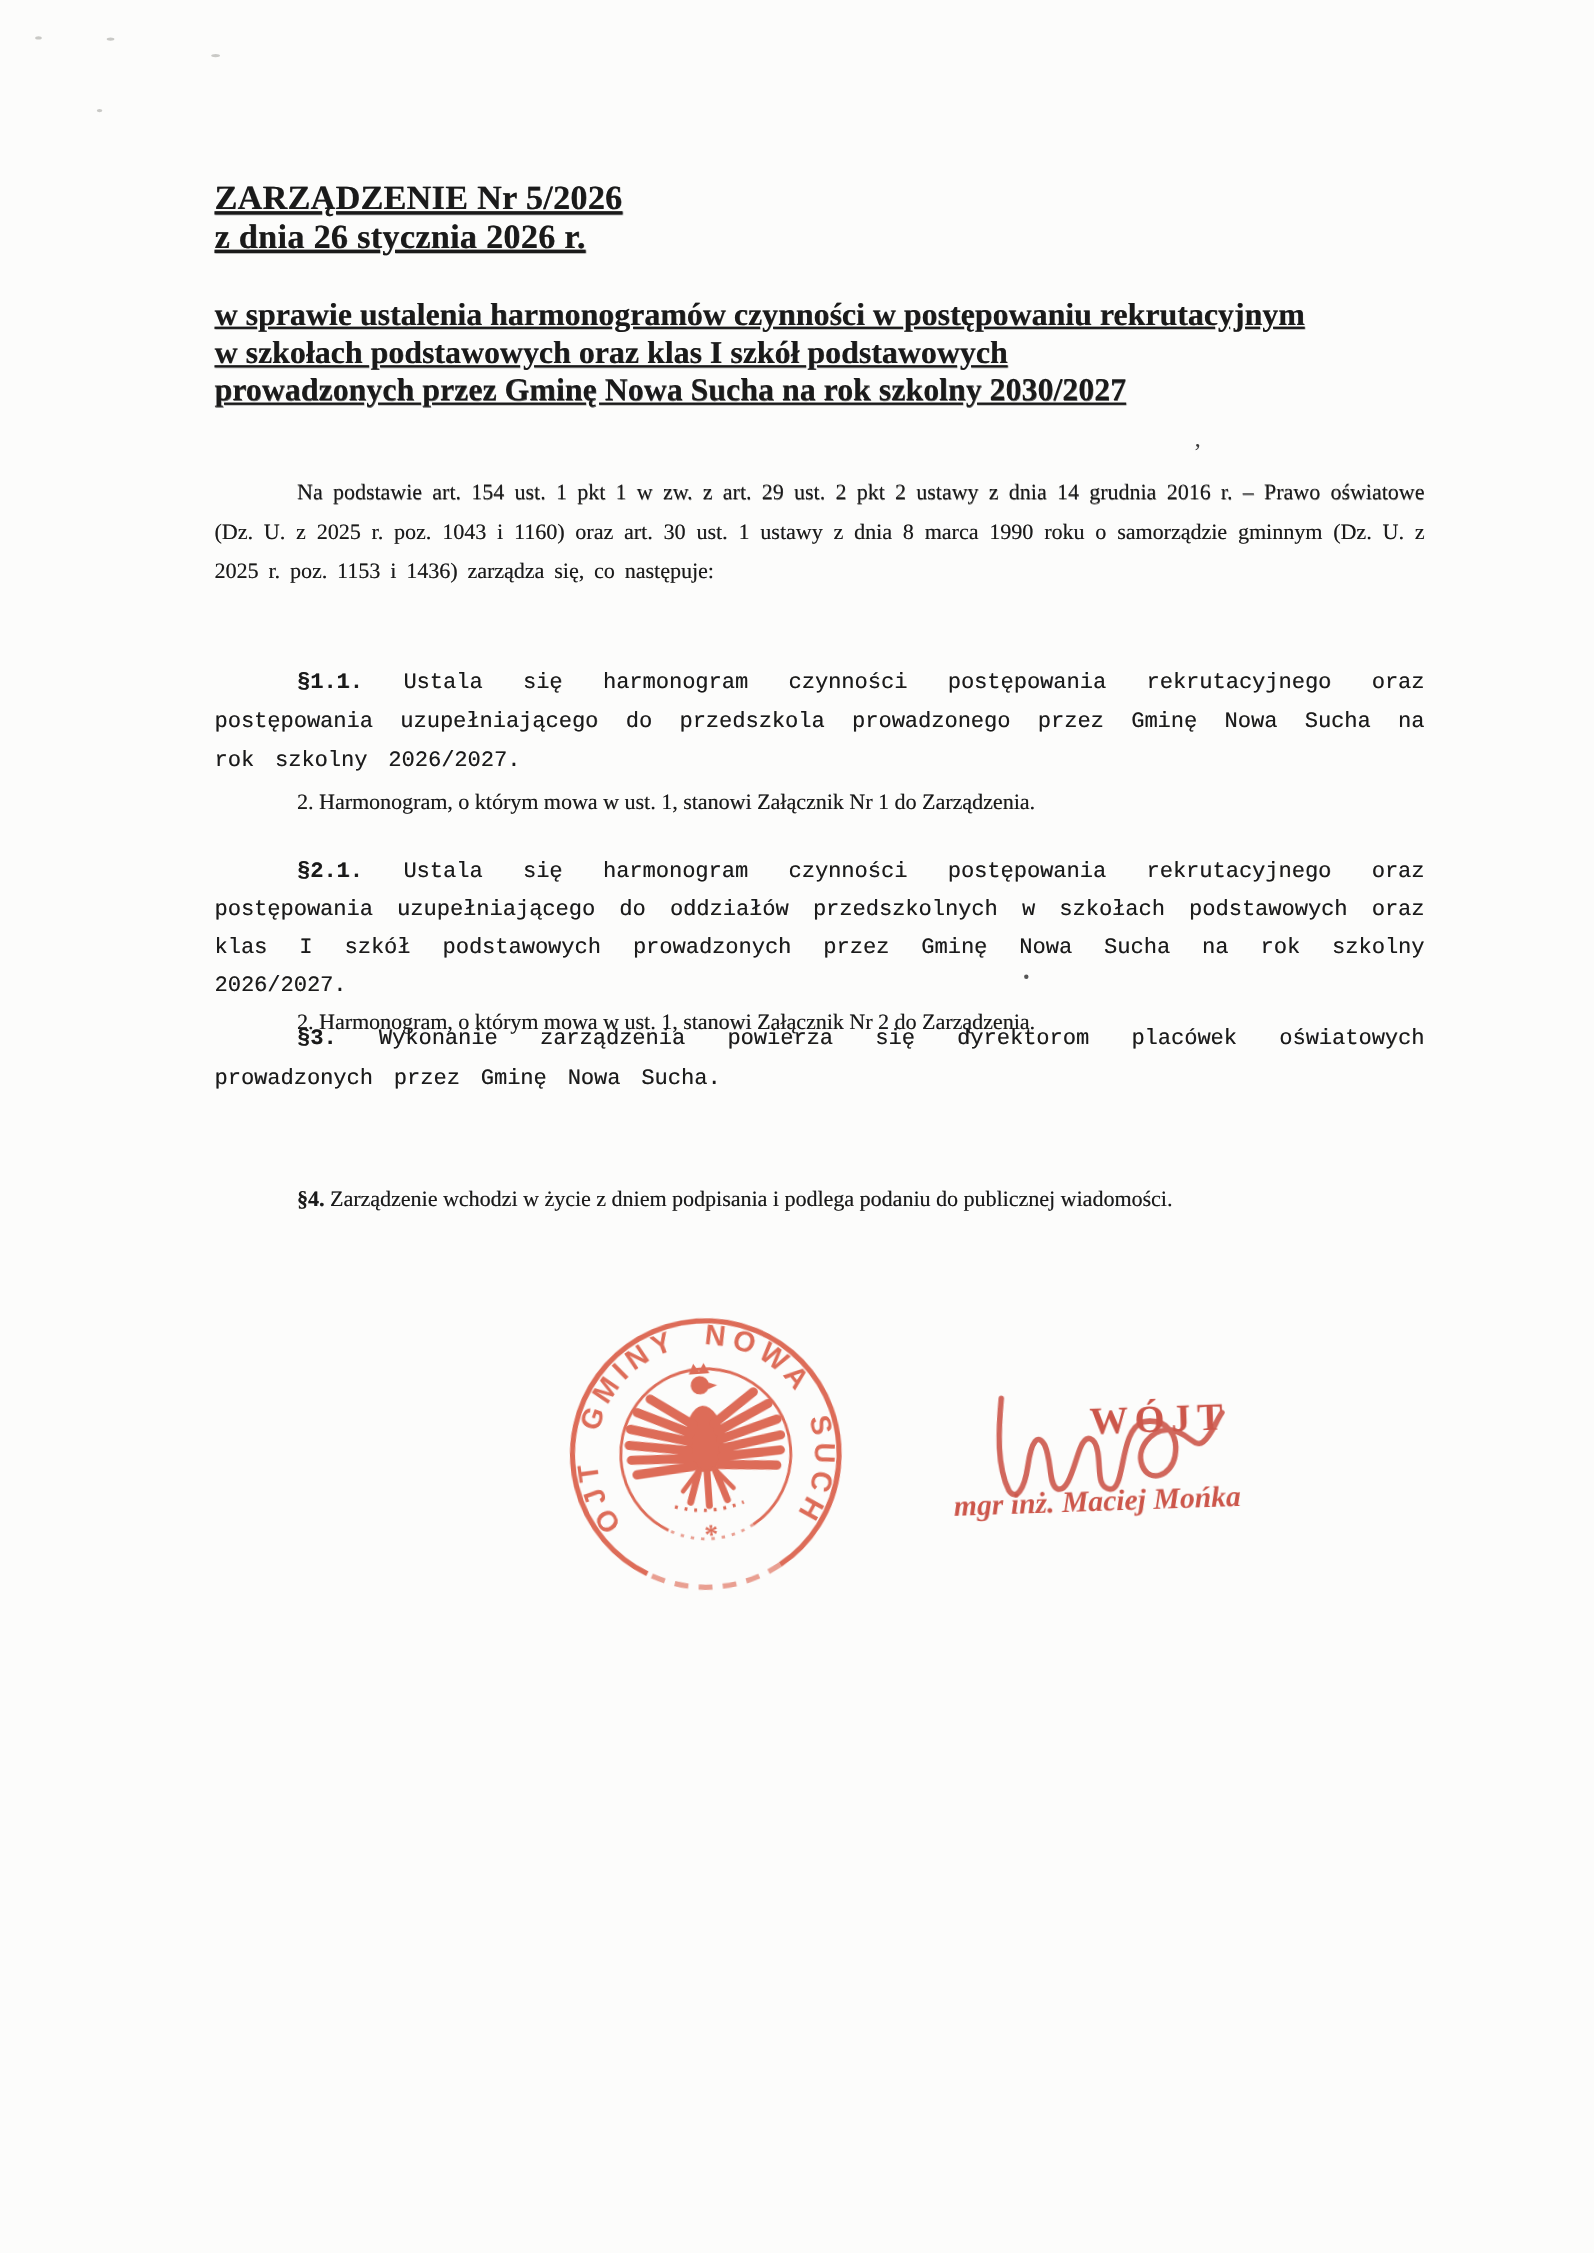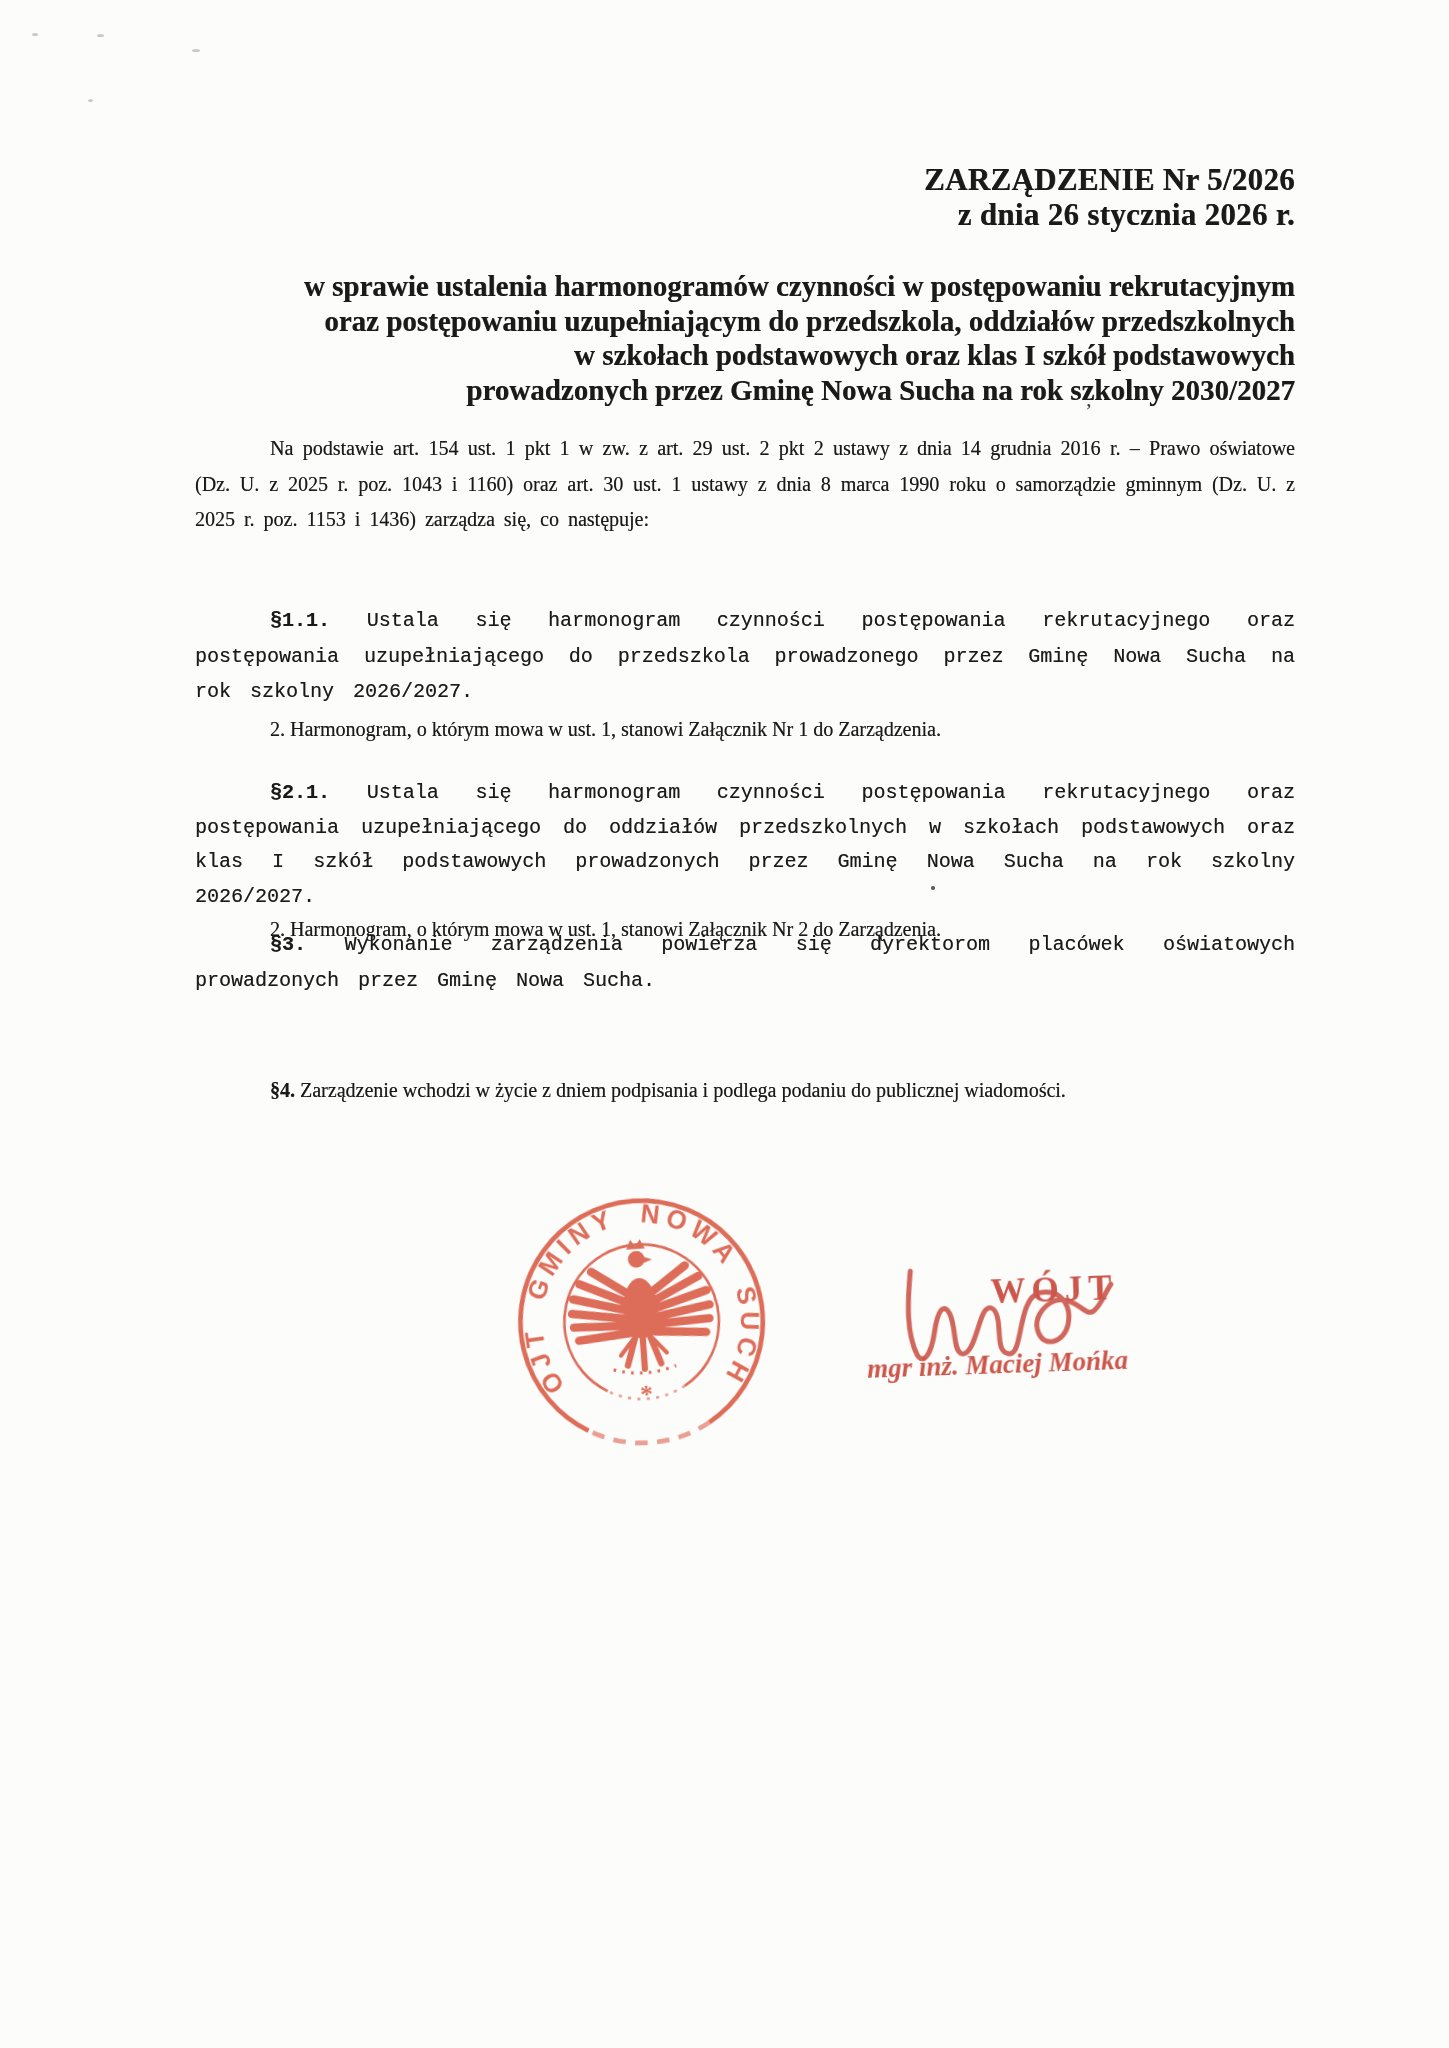--- a/index.html
+++ b/index.html
@@ -11,21 +11,21 @@
   html,body{margin:0;padding:0;background:#e9e9e9;}
   .page{
     position:relative;
     width:1449px;height:2048px;
     background:var(--paper);
     overflow:hidden;
     font-family:"Liberation Serif","DejaVu Serif",serif;
     color:var(--ink);
   }
   .blk{position:absolute;left:195px;width:1100px;}
-  .center{text-align:right;}
+  .center{text-align:left;text-decoration:underline;}
   .title-line{
     font-size:31px;line-height:34.5px;font-weight:bold;
     text-shadow:0.4px 0.4px 0.3px rgba(10,10,10,.65);
     letter-spacing:.3px;
   }
   .subject-line{
     font-size:29px;line-height:34.5px;font-weight:bold;
     text-shadow:0.4px 0.4px 0.3px rgba(10,10,10,.6);
   }
   .para{
@@ -61,21 +61,20 @@
 
 <div class="page">
 
   <div class="blk center" style="top:163px">
     <div class="title-line">ZARZĄDZENIE Nr 5/2026</div>
     <div class="title-line">z dnia 26 stycznia 2026 r.</div>
   </div>
 
   <div class="blk center" style="top:269px">
     <div class="subject-line">w sprawie ustalenia harmonogramów czynności w postępowaniu rekrutacyjnym</div>
-    <div class="subject-line">oraz postępowaniu uzupełniającym do przedszkola, oddziałów przedszkolnych</div>
     <div class="subject-line">w szkołach podstawowych oraz klas I szkół podstawowych</div>
     <div class="subject-line">prowadzonych przez Gminę Nowa Sucha na rok szkolny 2030/2027</div>
   </div>
 
   <div class="artifact" style="left:1085px;top:398px;font-size:22px;">’</div>
 
   <p class="blk para indent ws-med" style="top:431px">
     <span>Na podstawie art. 154 ust. 1 pkt 1 w zw. z art. 29 ust. 2 pkt 2 ustawy z dnia 14 grudnia 2016 r. – Prawo oświatowe (Dz. U. z 2025 r. poz. 1043 i 1160) oraz art. 30 ust. 1 ustawy z dnia 8 marca 1990 roku o samorządzie gminnym (Dz. U. z 2025 r. poz. 1153 i 1436) zarządza się, co następuje:</span>
   </p>
 

